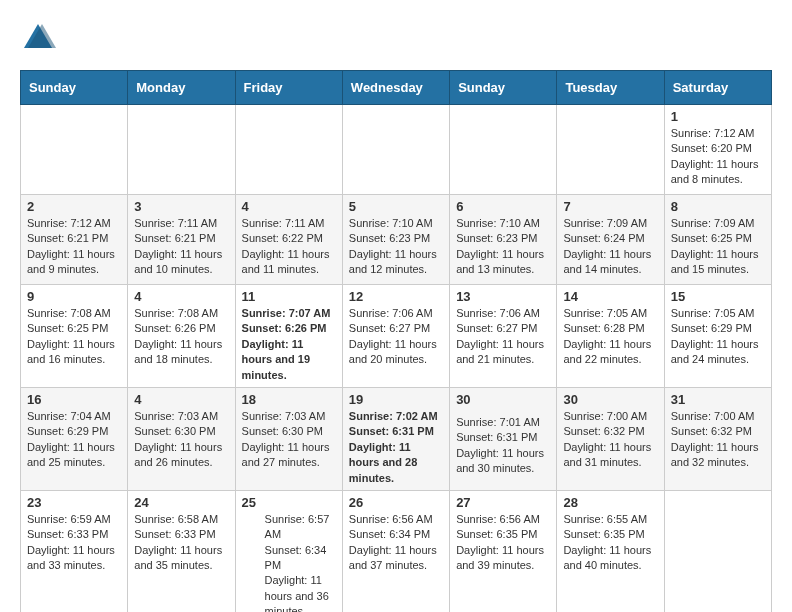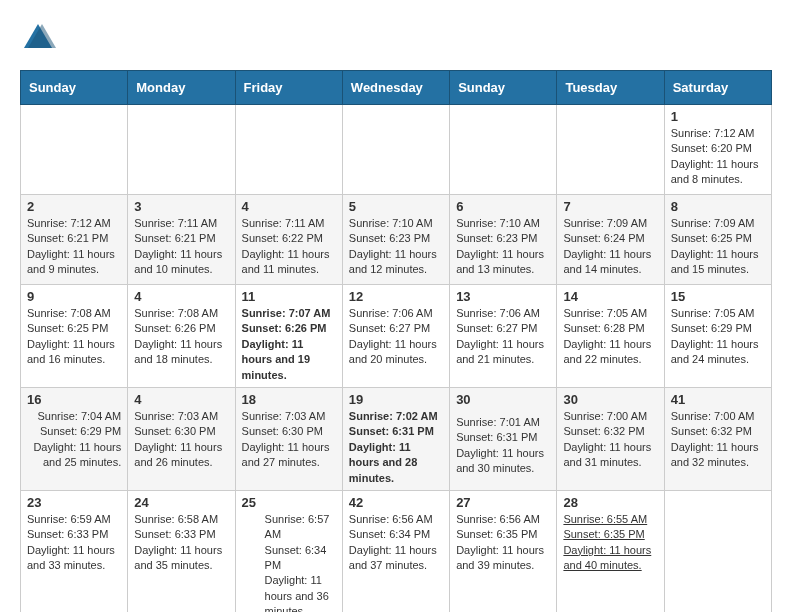--- a/index.html
+++ b/index.html
@@ -206,21 +206,21 @@
         <td>
           <span class="day-num">15</span>
           <div class="day-info" style="white-space: pre-line;">Sunrise: 7:05 AM
 Sunset: 6:29 PM
 Daylight: 11 hours and 24 minutes.</div>
         </td>
       </tr>
       <tr>
         <td>
           <span class="day-num">16</span>
-          <div class="day-info" style="white-space: pre-line; text-align: right;">Sunrise: 7:04 AM
+          <div class="day-info" style="white-space: pre-line;">Sunrise: 7:04 AM
 Sunset: 6:29 PM
 Daylight: 11 hours and 25 minutes.</div>
         </td>
         <td>
           <span class="day-num">4</span>
           <div class="day-info" style="white-space: pre-line;">Sunrise: 7:03 AM
 Sunset: 6:30 PM
 Daylight: 11 hours and 26 minutes.</div>
         </td>
         <td>
@@ -241,21 +241,21 @@
 Sunset: 6:31 PM
 Daylight: 11 hours and 30 minutes.</div>
         </td>
         <td>
           <span class="day-num">30</span>
           <div class="day-info" style="white-space: pre-line;">Sunrise: 7:00 AM
 Sunset: 6:32 PM
 Daylight: 11 hours and 31 minutes.</div>
         </td>
         <td>
-          <span class="day-num">41</span>
+          <span class="day-num">31</span>
           <div class="day-info" style="white-space: pre-line;">Sunrise: 7:00 AM
 Sunset: 6:32 PM
 Daylight: 11 hours and 32 minutes.</div>
         </td>
       </tr>
       <tr>
         <td>
           <span class="day-num">23</span>
           <div class="day-info" style="white-space: pre-line;">Sunrise: 6:59 AM
 Sunset: 6:33 PM
@@ -267,33 +267,33 @@
 Sunset: 6:33 PM
 Daylight: 11 hours and 35 minutes.</div>
         </td>
         <td>
           <span class="day-num">25</span>
           <div class="day-info" style="white-space: pre-line; margin-left: 23px;">Sunrise: 6:57 AM
 Sunset: 6:34 PM
 Daylight: 11 hours and 36 minutes.</div>
         </td>
         <td>
-          <span class="day-num">42</span>
+          <span class="day-num">26</span>
           <div class="day-info" style="white-space: pre-line;">Sunrise: 6:56 AM
 Sunset: 6:34 PM
 Daylight: 11 hours and 37 minutes.</div>
         </td>
         <td>
           <span class="day-num">27</span>
           <div class="day-info" style="white-space: pre-line;">Sunrise: 6:56 AM
 Sunset: 6:35 PM
 Daylight: 11 hours and 39 minutes.</div>
         </td>
         <td>
           <span class="day-num">28</span>
-          <div class="day-info" style="white-space: pre-line; text-decoration: underline;">Sunrise: 6:55 AM
+          <div class="day-info" style="white-space: pre-line;">Sunrise: 6:55 AM
 Sunset: 6:35 PM
 Daylight: 11 hours and 40 minutes.</div>
         </td>
         <td class="empty-cell"></td>
       </tr>
     </tbody>
 </table>
 
 </body></html>

